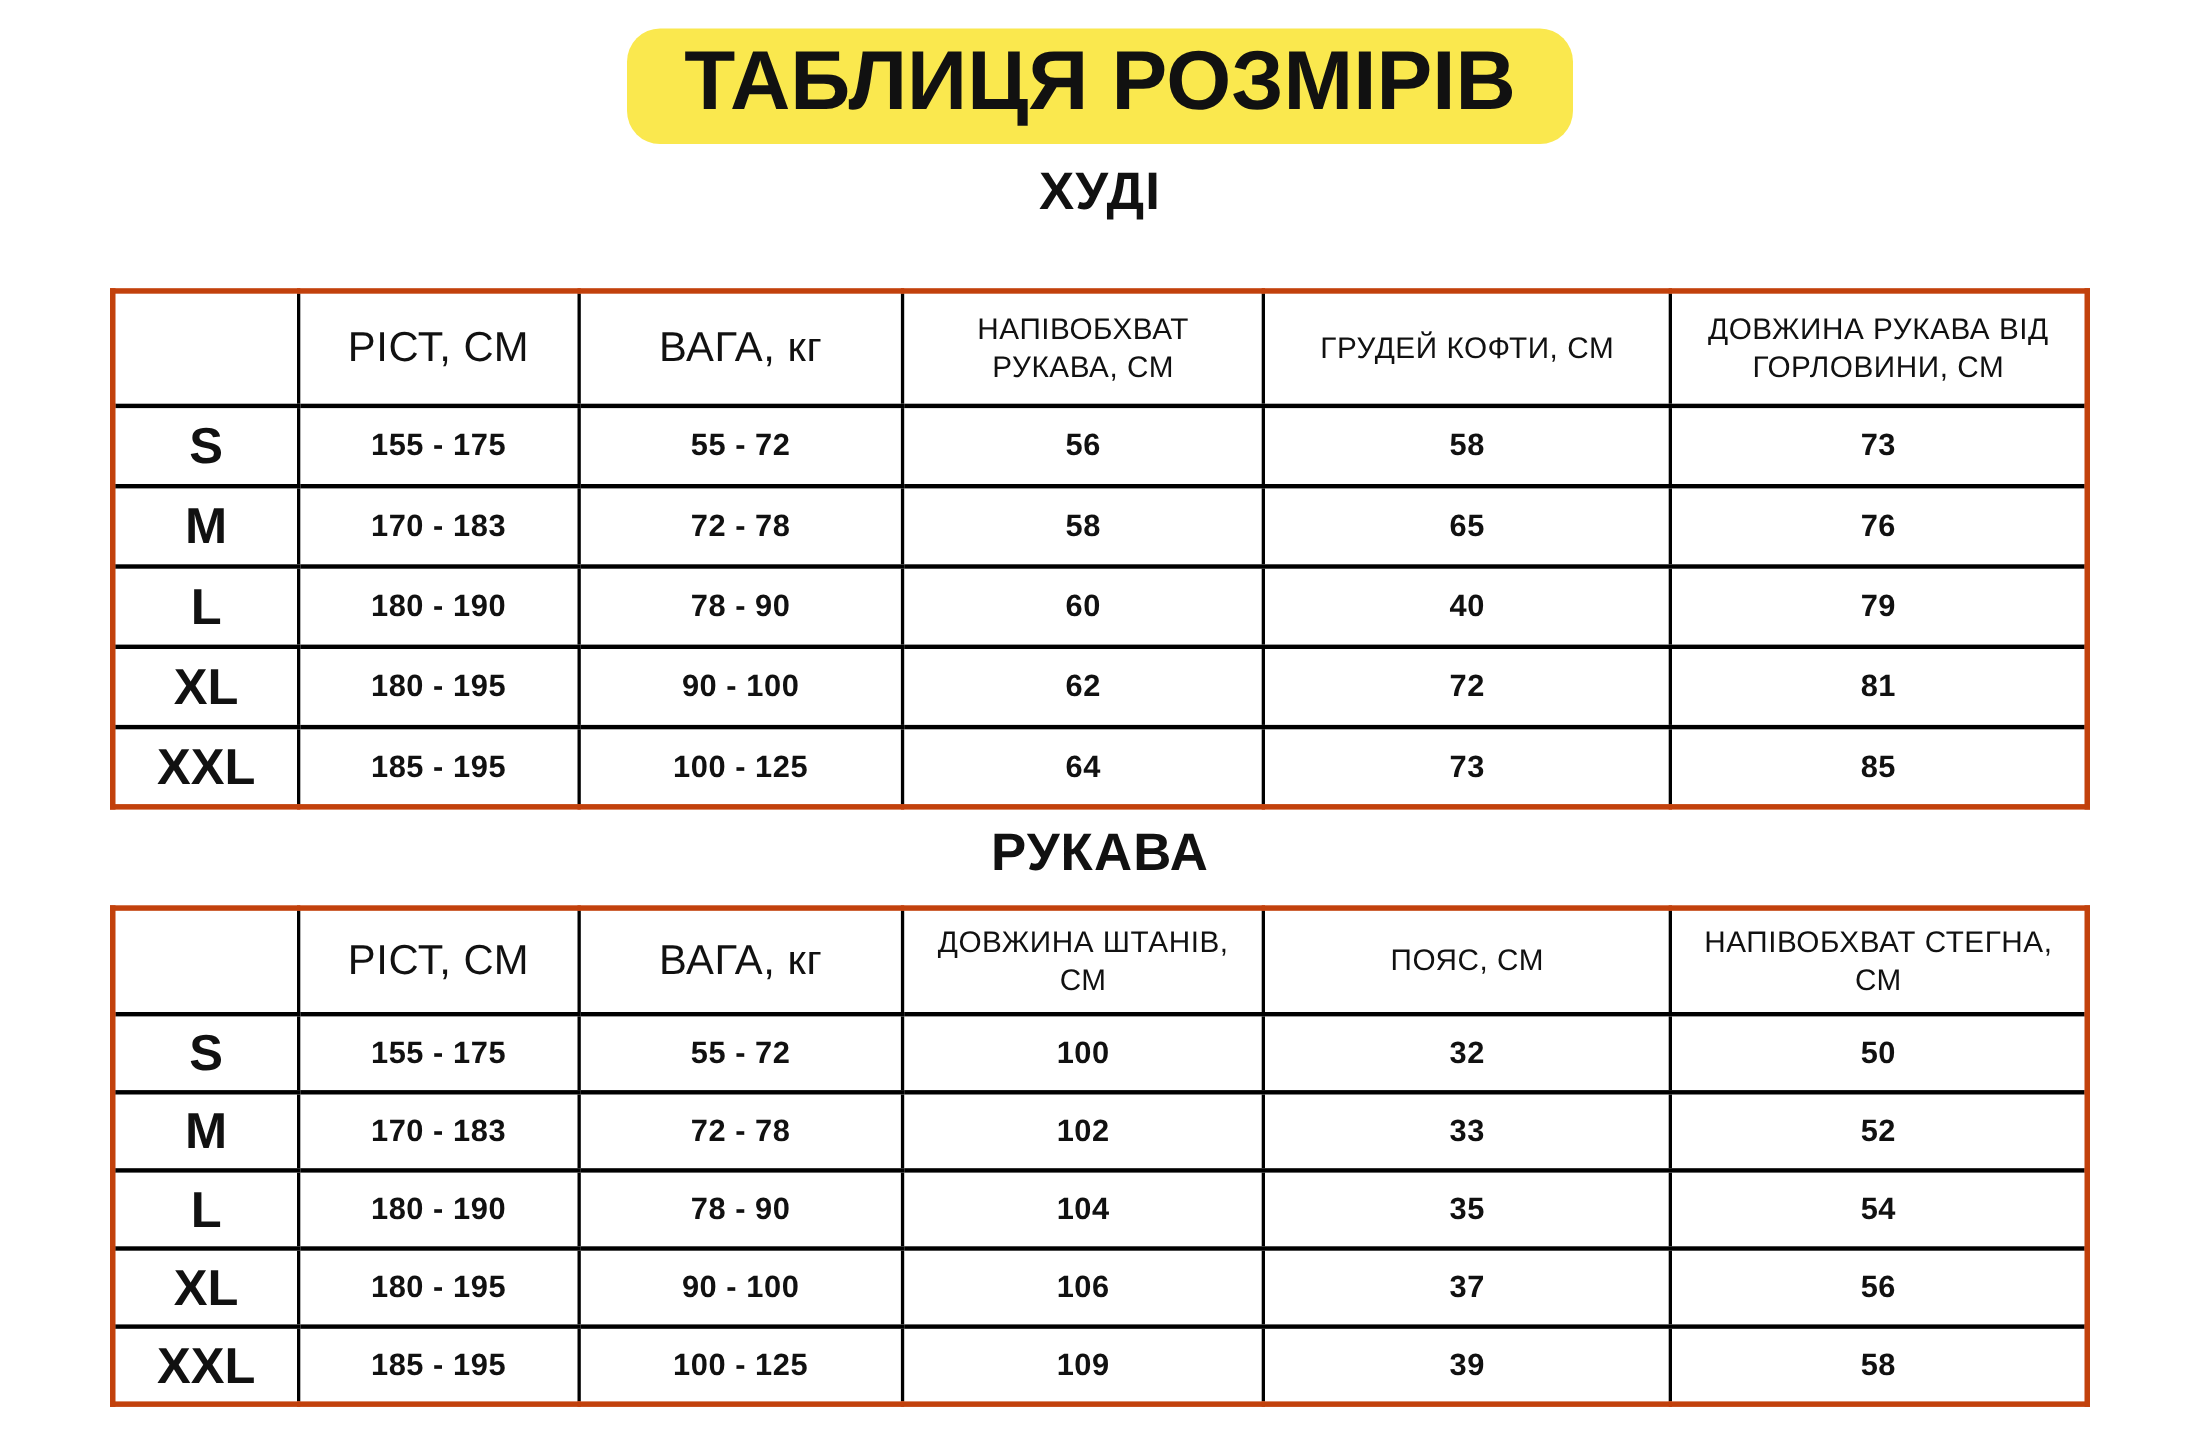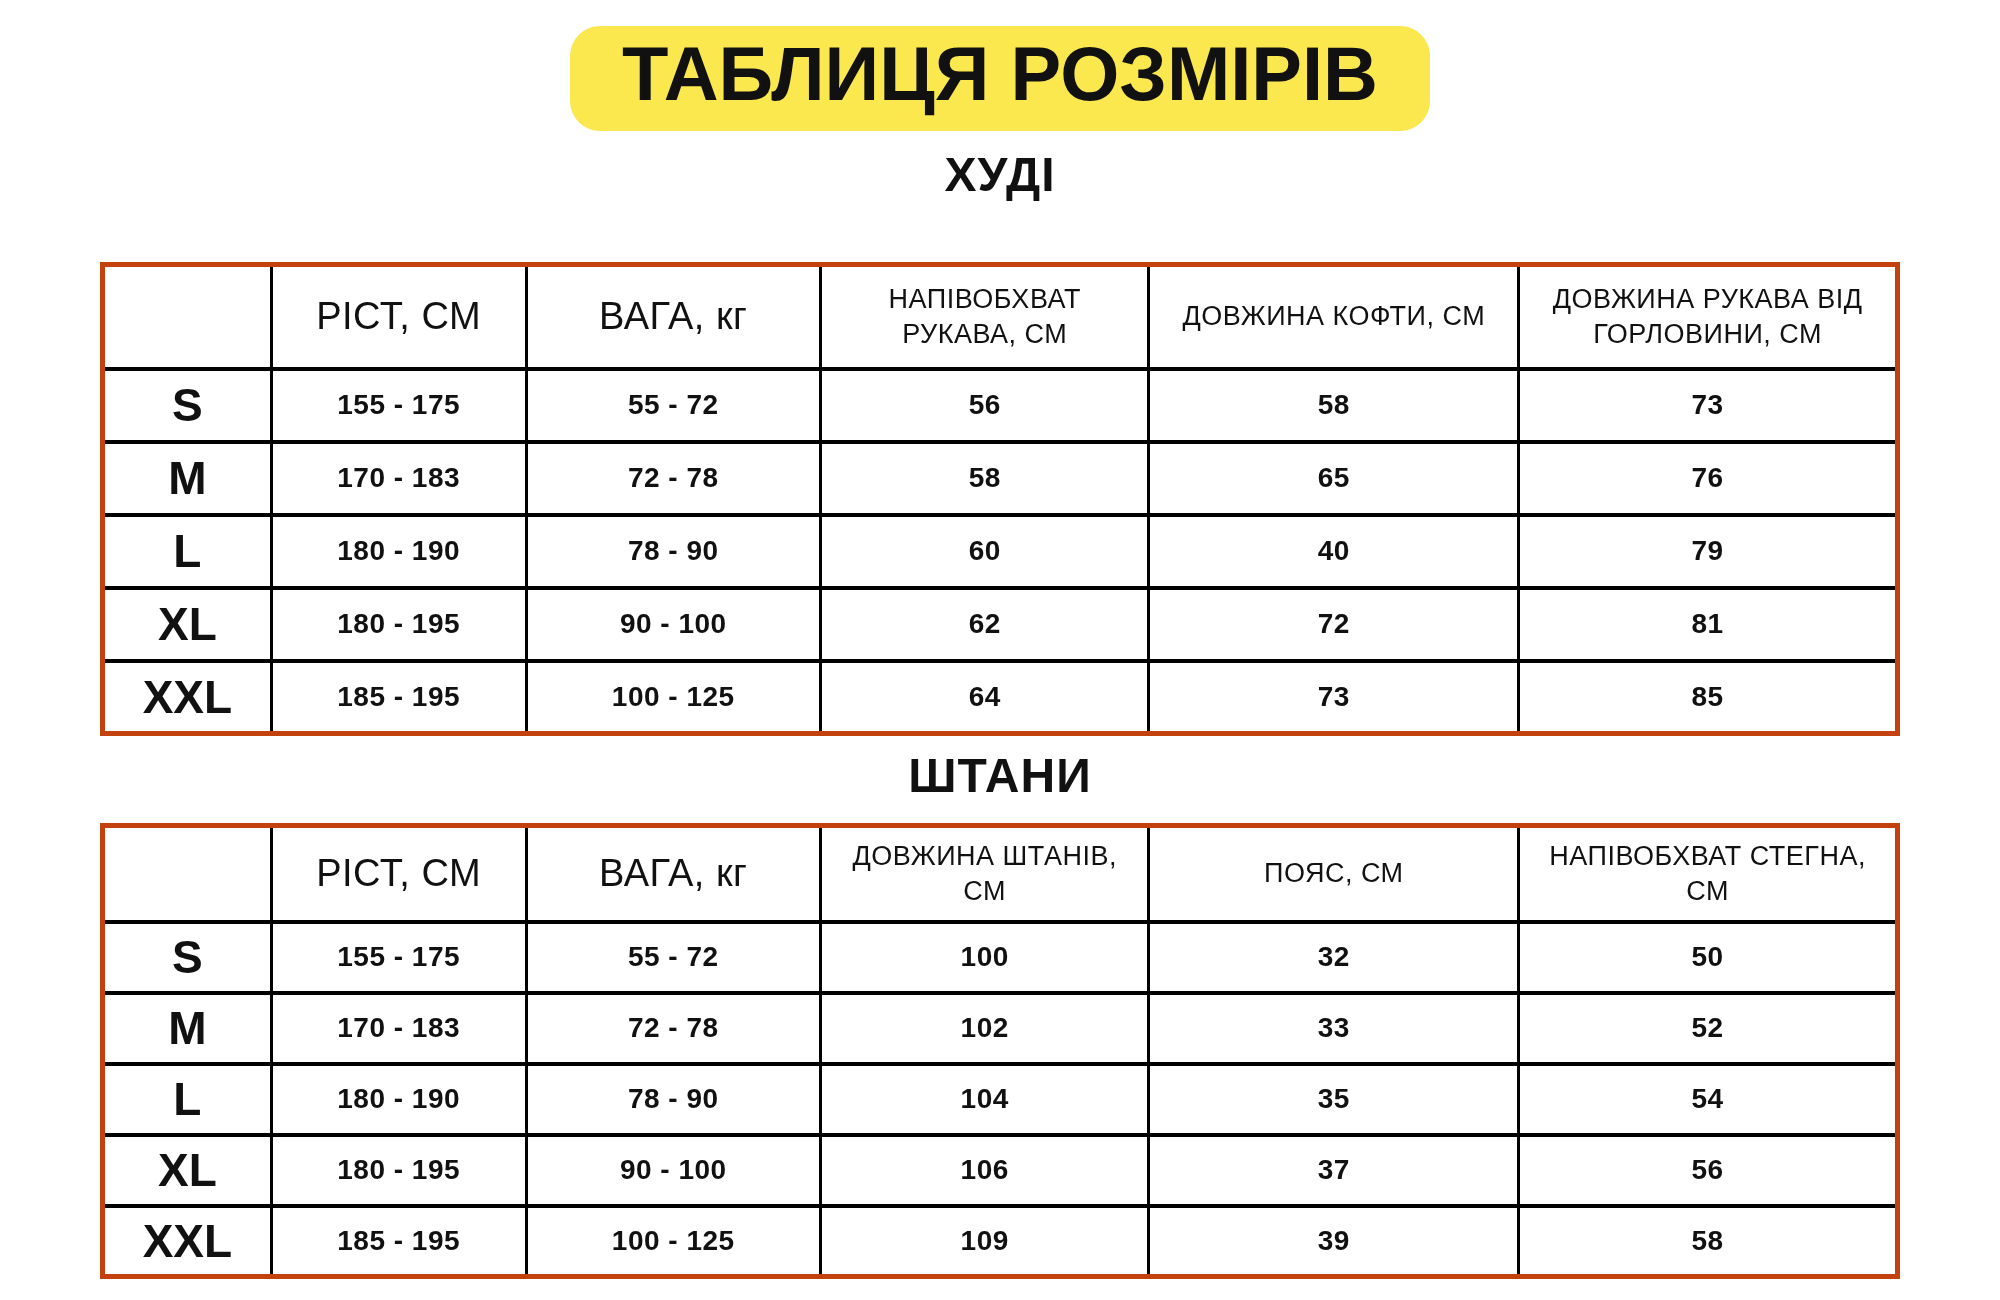--- a/index.html
+++ b/index.html
@@ -110,21 +110,21 @@
         <col class="c3">
         <col class="c4">
         <col class="c5">
     </colgroup>
     <thead>
         <tr>
           <th></th>
           <th>РІСТ, СМ</th>
           <th>ВАГА, кг</th>
           <th>НАПІВОБХВАТ РУКАВА, СМ</th>
-          <th>ДОВЖИНА КОФТИ, СМ</th>
+          <th>ГРУДЕЙ КОФТИ, СМ</th>
           <th>ДОВЖИНА РУКАВА ВІД ГОРЛОВИНИ, СМ</th>
         </tr>
       </thead>
     <tbody>
         <tr>
           <th class="size">S</th>
           <td>155 - 175</td>
           <td>55 - 72</td>
           <td>56</td>
           <td>58</td>
@@ -158,21 +158,21 @@
           <th class="size">XXL</th>
           <td>185 - 195</td>
           <td>100 - 125</td>
           <td>64</td>
           <td>73</td>
           <td>85</td>
         </tr>
       </tbody>
   </table>
 
-  <h2 class="section-title second">ШТАНИ</h2>
+  <h2 class="section-title second">РУКАВА</h2>
 
   <table class="size-table t2">
     <colgroup>
       <col class="c0">
         <col class="c1">
         <col class="c2">
         <col class="c3">
         <col class="c4">
         <col class="c5">
     </colgroup>

